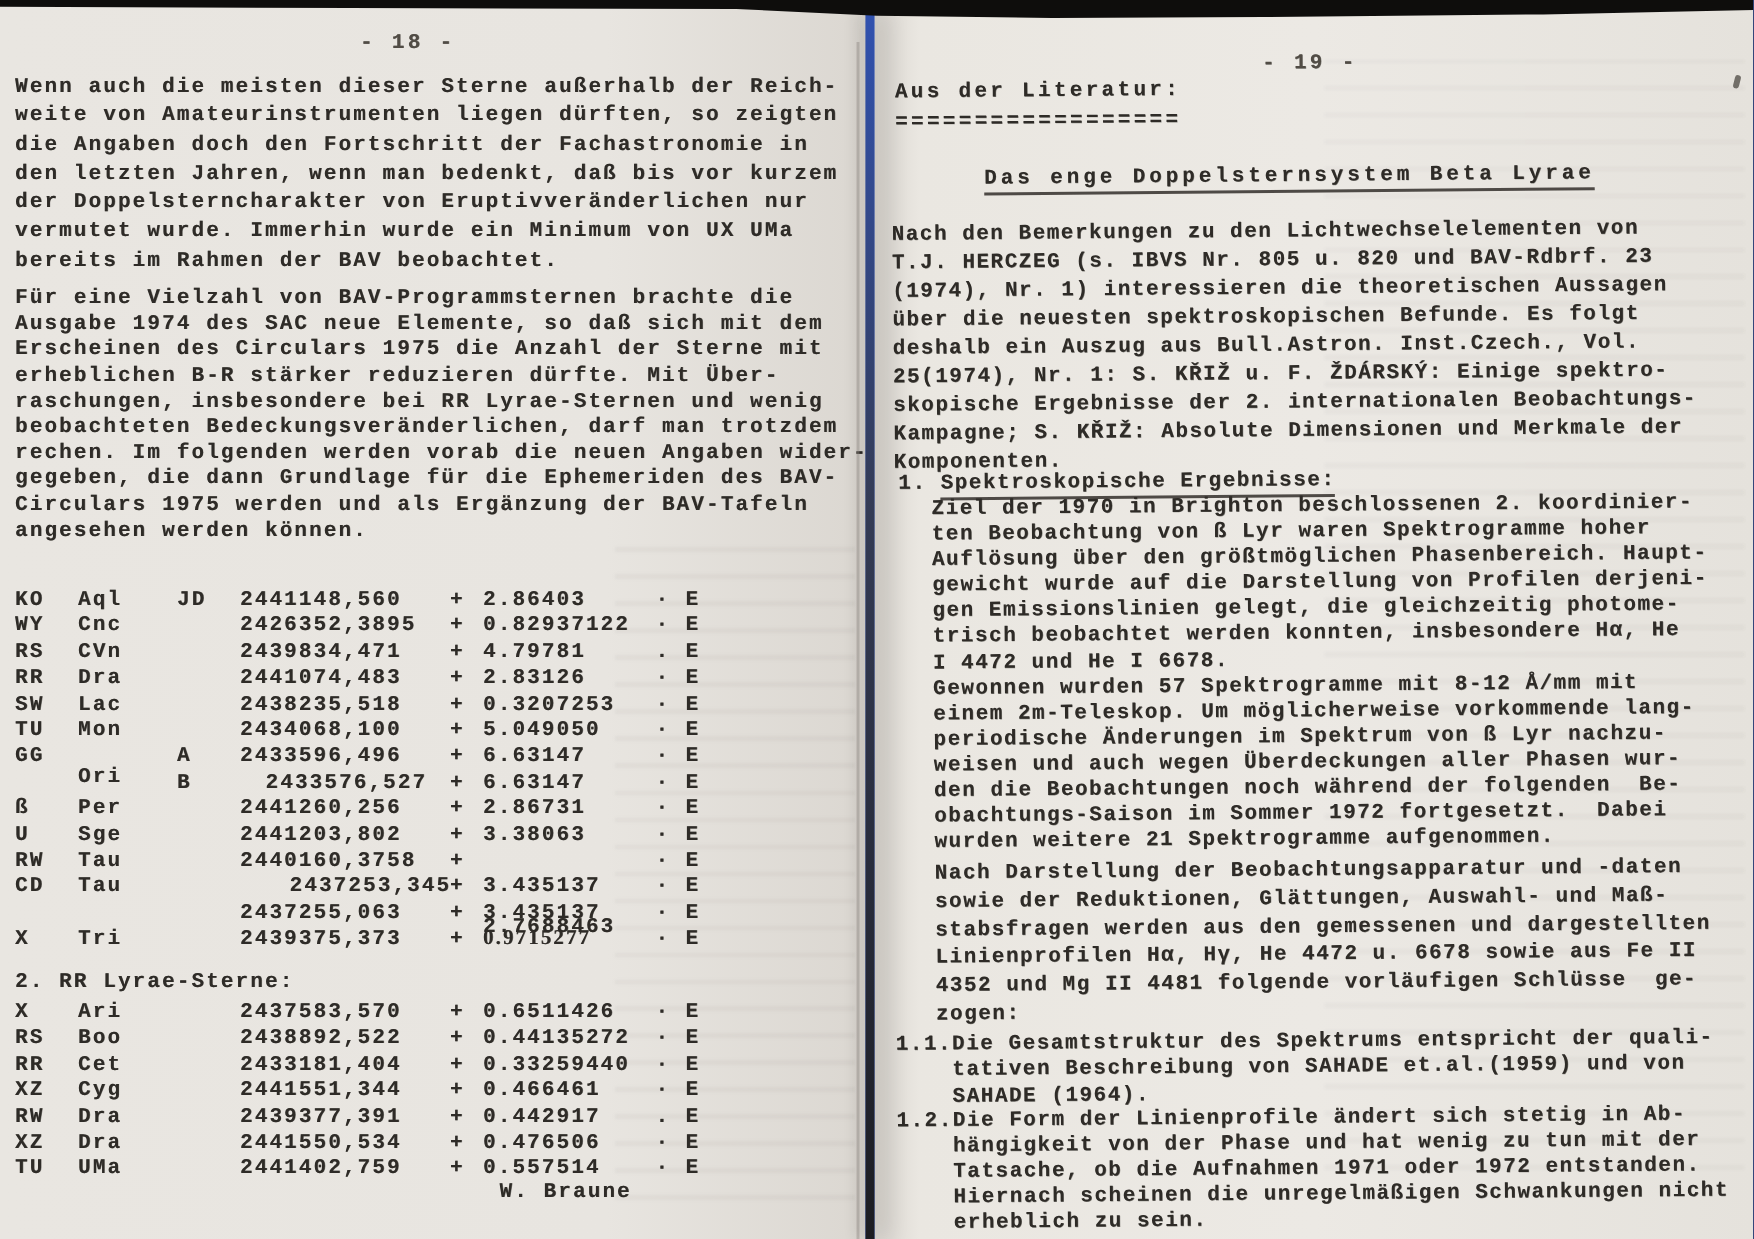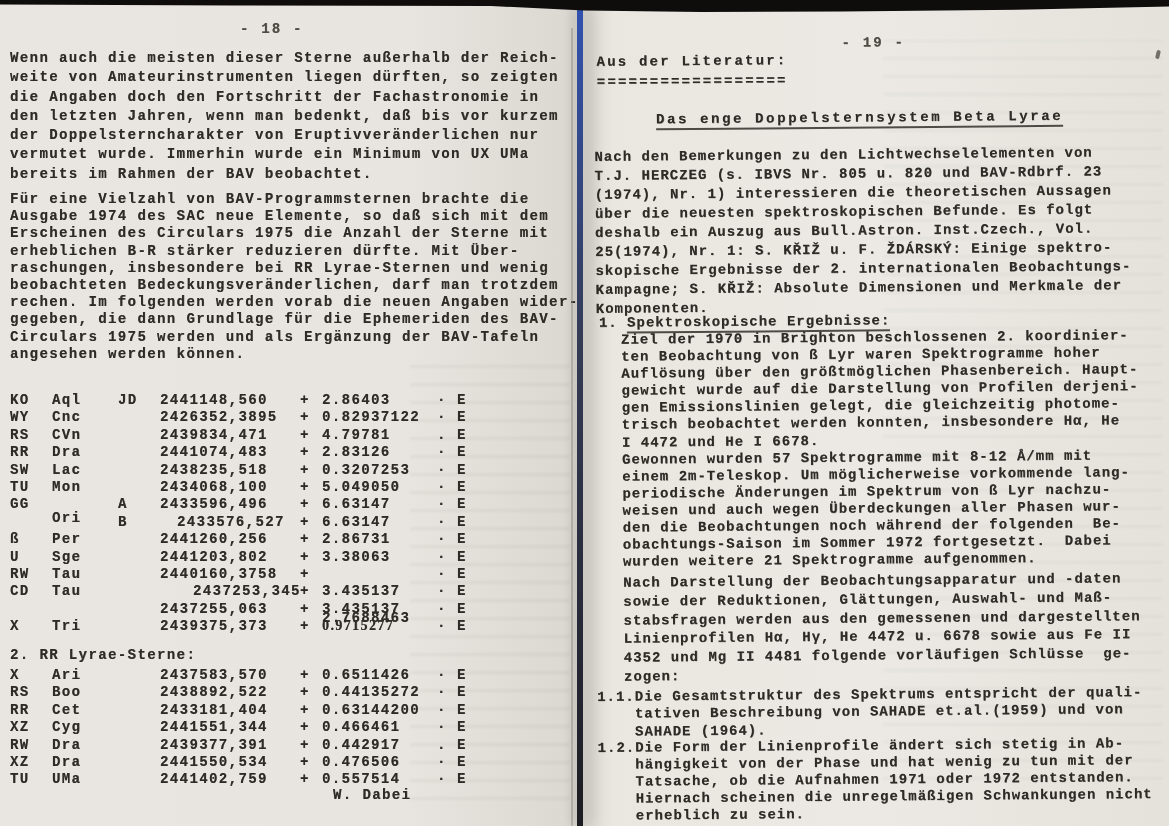--- a/index.html
+++ b/index.html
@@ -248,21 +248,21 @@
           <span style="left: 290px;">+</span>
           <span style="left: 312px;">0.44135272</span>
           <span style="left: 427px;">·</span>
           <span style="left: 447px;">E</span>
         </div>
         <div class="trow">
           <span style="left: 0px;">RR</span>
           <span style="left: 42px;">Cet</span>
           <span style="left: 150px;">2433181,404</span>
           <span style="left: 290px;">+</span>
-          <span style="left: 312px;">0.63144200</span>
+          <span style="left: 312px;">0.33259440</span>
           <span style="left: 427px;">·</span>
           <span style="left: 447px;">E</span>
         </div>
         <div class="trow">
           <span style="left: 0px;">XZ</span>
           <span style="left: 42px;">Cyg</span>
           <span style="left: 150px;">2441551,344</span>
           <span style="left: 290px;">+</span>
           <span style="left: 312px;">0.466461</span>
           <span style="left: 427px;">·</span>
@@ -289,21 +289,21 @@
         <div class="trow">
           <span style="left: 0px;">TU</span>
           <span style="left: 42px;">UMa</span>
           <span style="left: 150px;">2441402,759</span>
           <span style="left: 290px;">+</span>
           <span style="left: 312px;">0.557514</span>
           <span style="left: 427px;">·</span>
           <span style="left: 447px;">E</span>
         </div>
       </div>
-    <div class="tw l-sig">W. Dabei</div>
+    <div class="tw l-sig">W. Braune</div>
   </div>
 
   <div class="page page-right">
     <div class="bleed bleed-r"></div>
     <div class="rot">
       <div class="tw pgnum r-pgnum">- 19 -</div>
       <div class="tw r-lit"><span>Aus der Literatur:</span><br><span>==================</span></div>
       <div class="tw r-title">Das enge Doppelsternsystem Beta Lyrae</div>
       <div class="tw r-intro">Nach den Bemerkungen zu den Lichtwechselelementen von
 T.J. HERCZEG (s. IBVS Nr. 805 u. 820 und BAV-Rdbrf. 23

